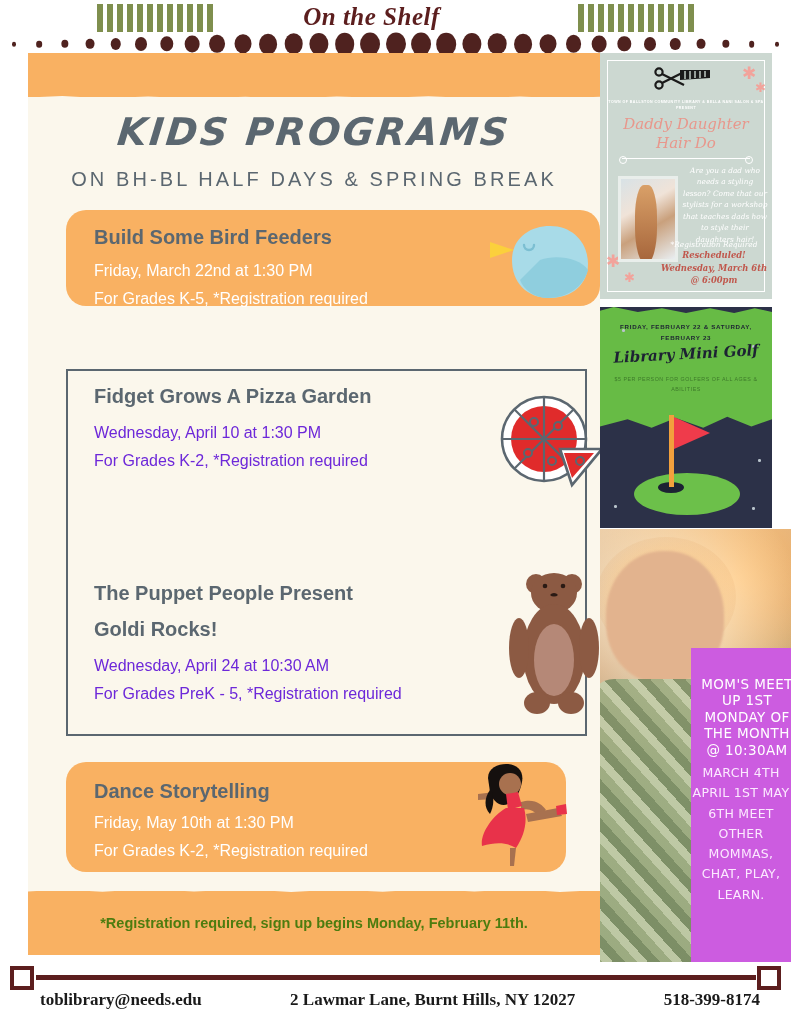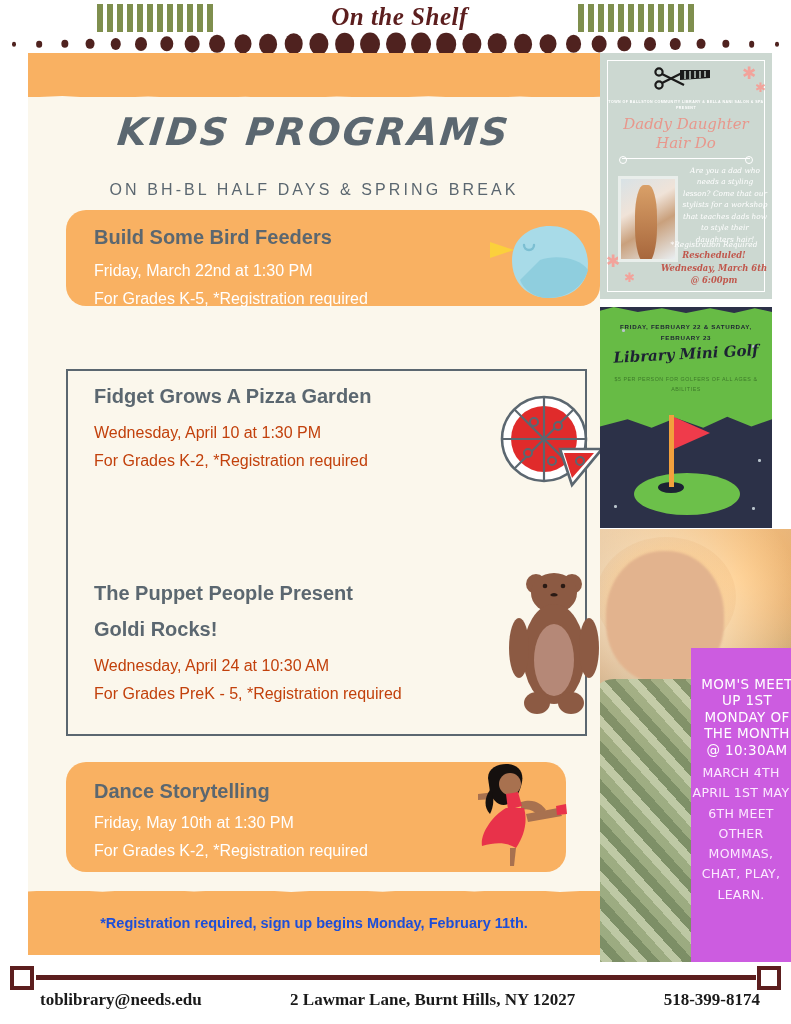--- a/index.html
+++ b/index.html
@@ -7,21 +7,21 @@
        font-family:"Liberation Sans",sans-serif;}
 
   
   #masthead{position:absolute;left:0;top:0;width:791px;height:48px;}
   .tickmarks{position:absolute;top:4px;height:28px;display:flex;gap:4px;}
   .tickmarks i{display:block;width:6px;height:28px;background:#7f8f4e;}
   #ticks-left{left:97px;}
   #ticks-right{left:578px;}
   #masthead-title{position:absolute;left:0;top:0;width:743px;text-align:center;
        font-family:"Liberation Serif",serif;font-weight:bold;font-style:italic;
-       font-size:25px;color:#5c1e1e;letter-spacing:.5px;line-height:34px;padding-left:28px;}
+       font-size:25px;color:#5c1e1e;letter-spacing:.5px;line-height:34px;}
   #dotrow{position:absolute;left:0;top:33px;width:791px;height:22px;}
   #dotrow i{position:absolute;background:#4f221f;border-radius:50%;top:50%;
        transform:translate(-50%,-50%);}
 
   
   #flyer{position:absolute;left:28px;top:53px;width:572px;height:902px;
        background:#fbf7ec;overflow:hidden;}
   #flyer-top-band{position:absolute;left:0;top:0;width:572px;height:44px;
        background:#f9b162;}
   #flyer-top-band:after{content:"";position:absolute;left:0;bottom:-5px;width:572px;height:10px;
@@ -31,37 +31,37 @@
                          100% 100%,0% 100%);}
   #flyer-bottom-band{position:absolute;left:0;bottom:0;width:572px;height:64px;
        background:#f9b162;}
   #flyer-bottom-band:before{content:"";position:absolute;left:0;top:-8px;width:572px;height:12px;
        background:#fbf7ec;
        clip-path:polygon(0% 0%,100% 0%,100% 58%,93% 74%,86% 52%,78% 70%,70% 50%,
                          62% 72%,54% 54%,46% 74%,38% 52%,29% 70%,21% 50%,13% 72%,
                          6% 54%,0% 70%);}
   #footnote{position:absolute;left:0;bottom:0;width:572px;height:64px;
        display:flex;align-items:center;justify-content:center;
-       font-size:14.5px;font-weight:bold;color:#1d4ed8;}
+       font-size:14.5px;font-weight:bold;color:#4d7c0f;}
 
   
   #kids-title{position:absolute;left:0;top:57px;width:572px;text-align:center;
        font-family:"DejaVu Sans",sans-serif;font-weight:bold;font-style:italic;
        font-size:38px;letter-spacing:2.5px;color:#5b6770;
        transform:skewX(-6deg);}
-  #kids-sub{position:absolute;left:0;top:128px;width:572px;text-align:center;
-       font-size:16px;letter-spacing:3.1px;color:#5b6770;font-weight:500;}
+  #kids-sub{position:absolute;left:0;top:115px;width:572px;text-align:center;
+       font-size:20px;letter-spacing:3.1px;color:#5b6770;font-weight:500;}
 
   
   .prog{position:absolute;}
   .prog-title{font-size:20px;font-weight:bold;color:#5b6770;line-height:1.35;}
   .prog-line{font-size:16px;line-height:1.75;}
   .band{background:#f9b162;border-radius:20px;}
   .band .prog-line{color:#ffffff;}
-  .plain .prog-line{color:#c2410c;}
+  .plain .prog-line{color:#6d28d9;}
 
   #prog1{left:38px;top:157px;width:534px;height:96px;}
   #prog1 .txt{position:absolute;left:28px;top:14px;}
   #prog1 .prog-title{margin-bottom:6px;}
 
   #boxed{position:absolute;left:38px;top:316px;width:517px;height:363px;
        border:2px solid #5b6770;background:transparent;}
   #prog2{left:66px;top:330px;width:460px;}
   #prog2 .prog-title{margin-bottom:9px;}
   #prog3{left:66px;top:527px;width:460px;}

